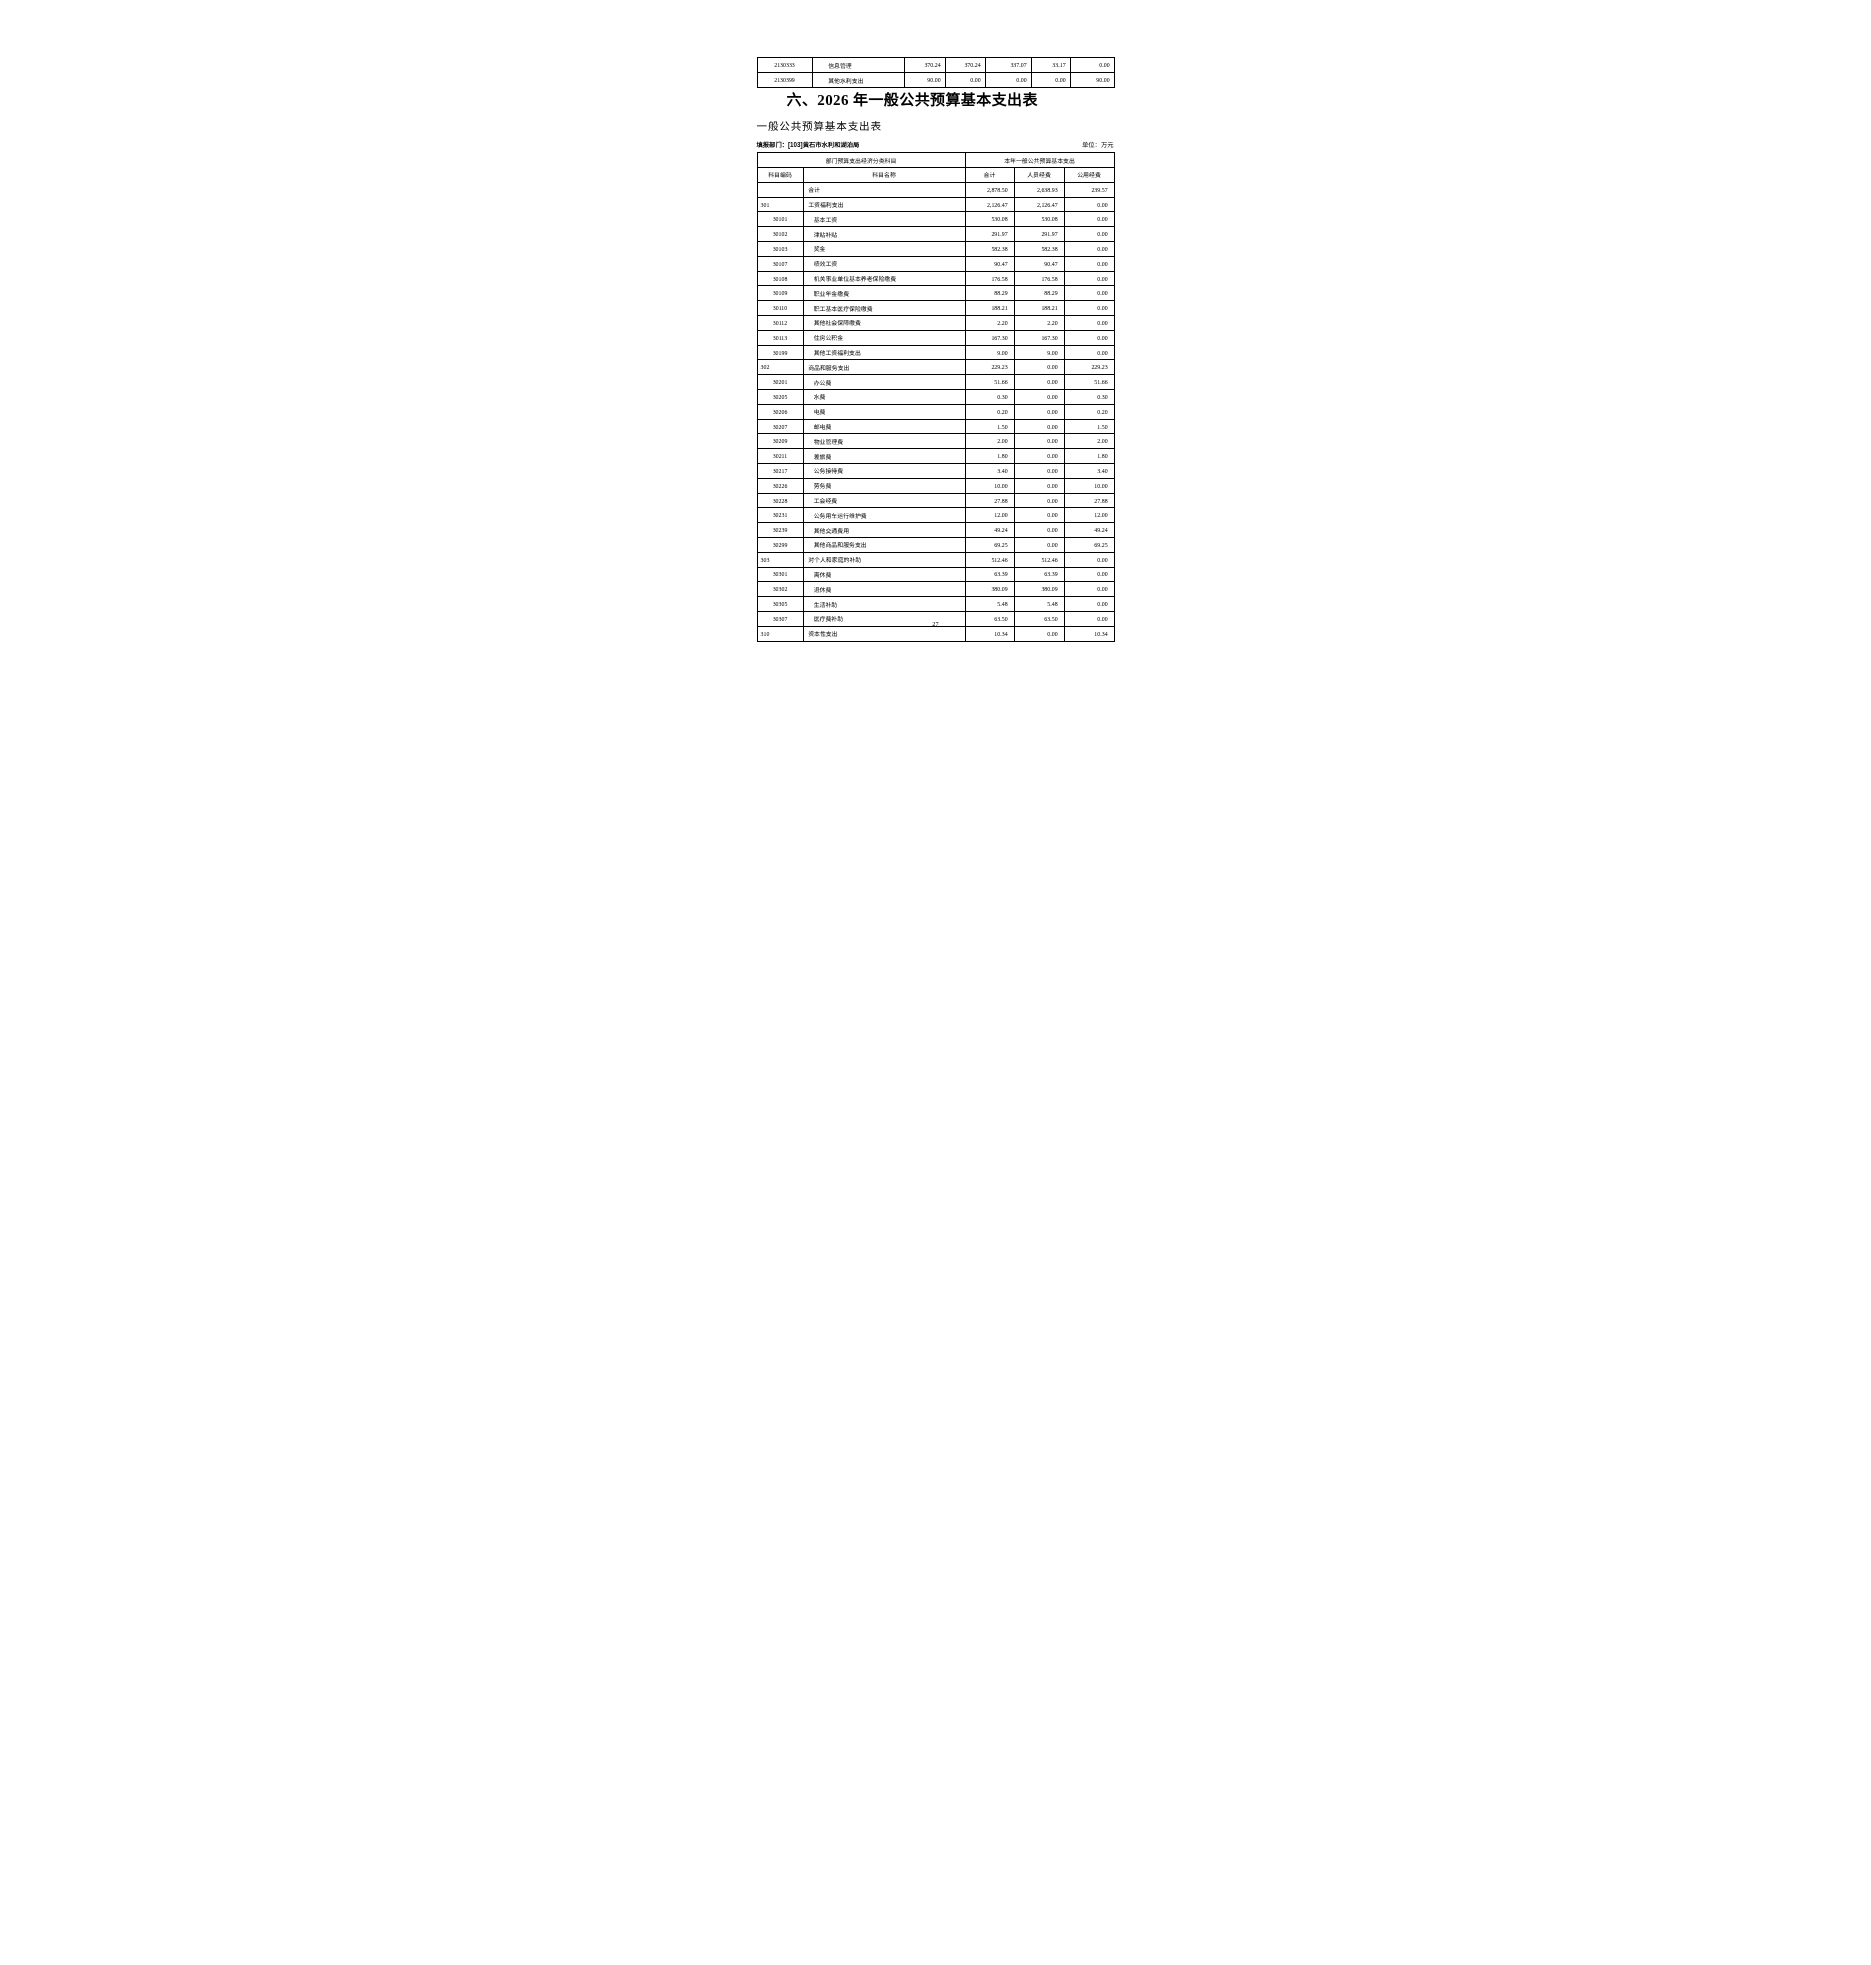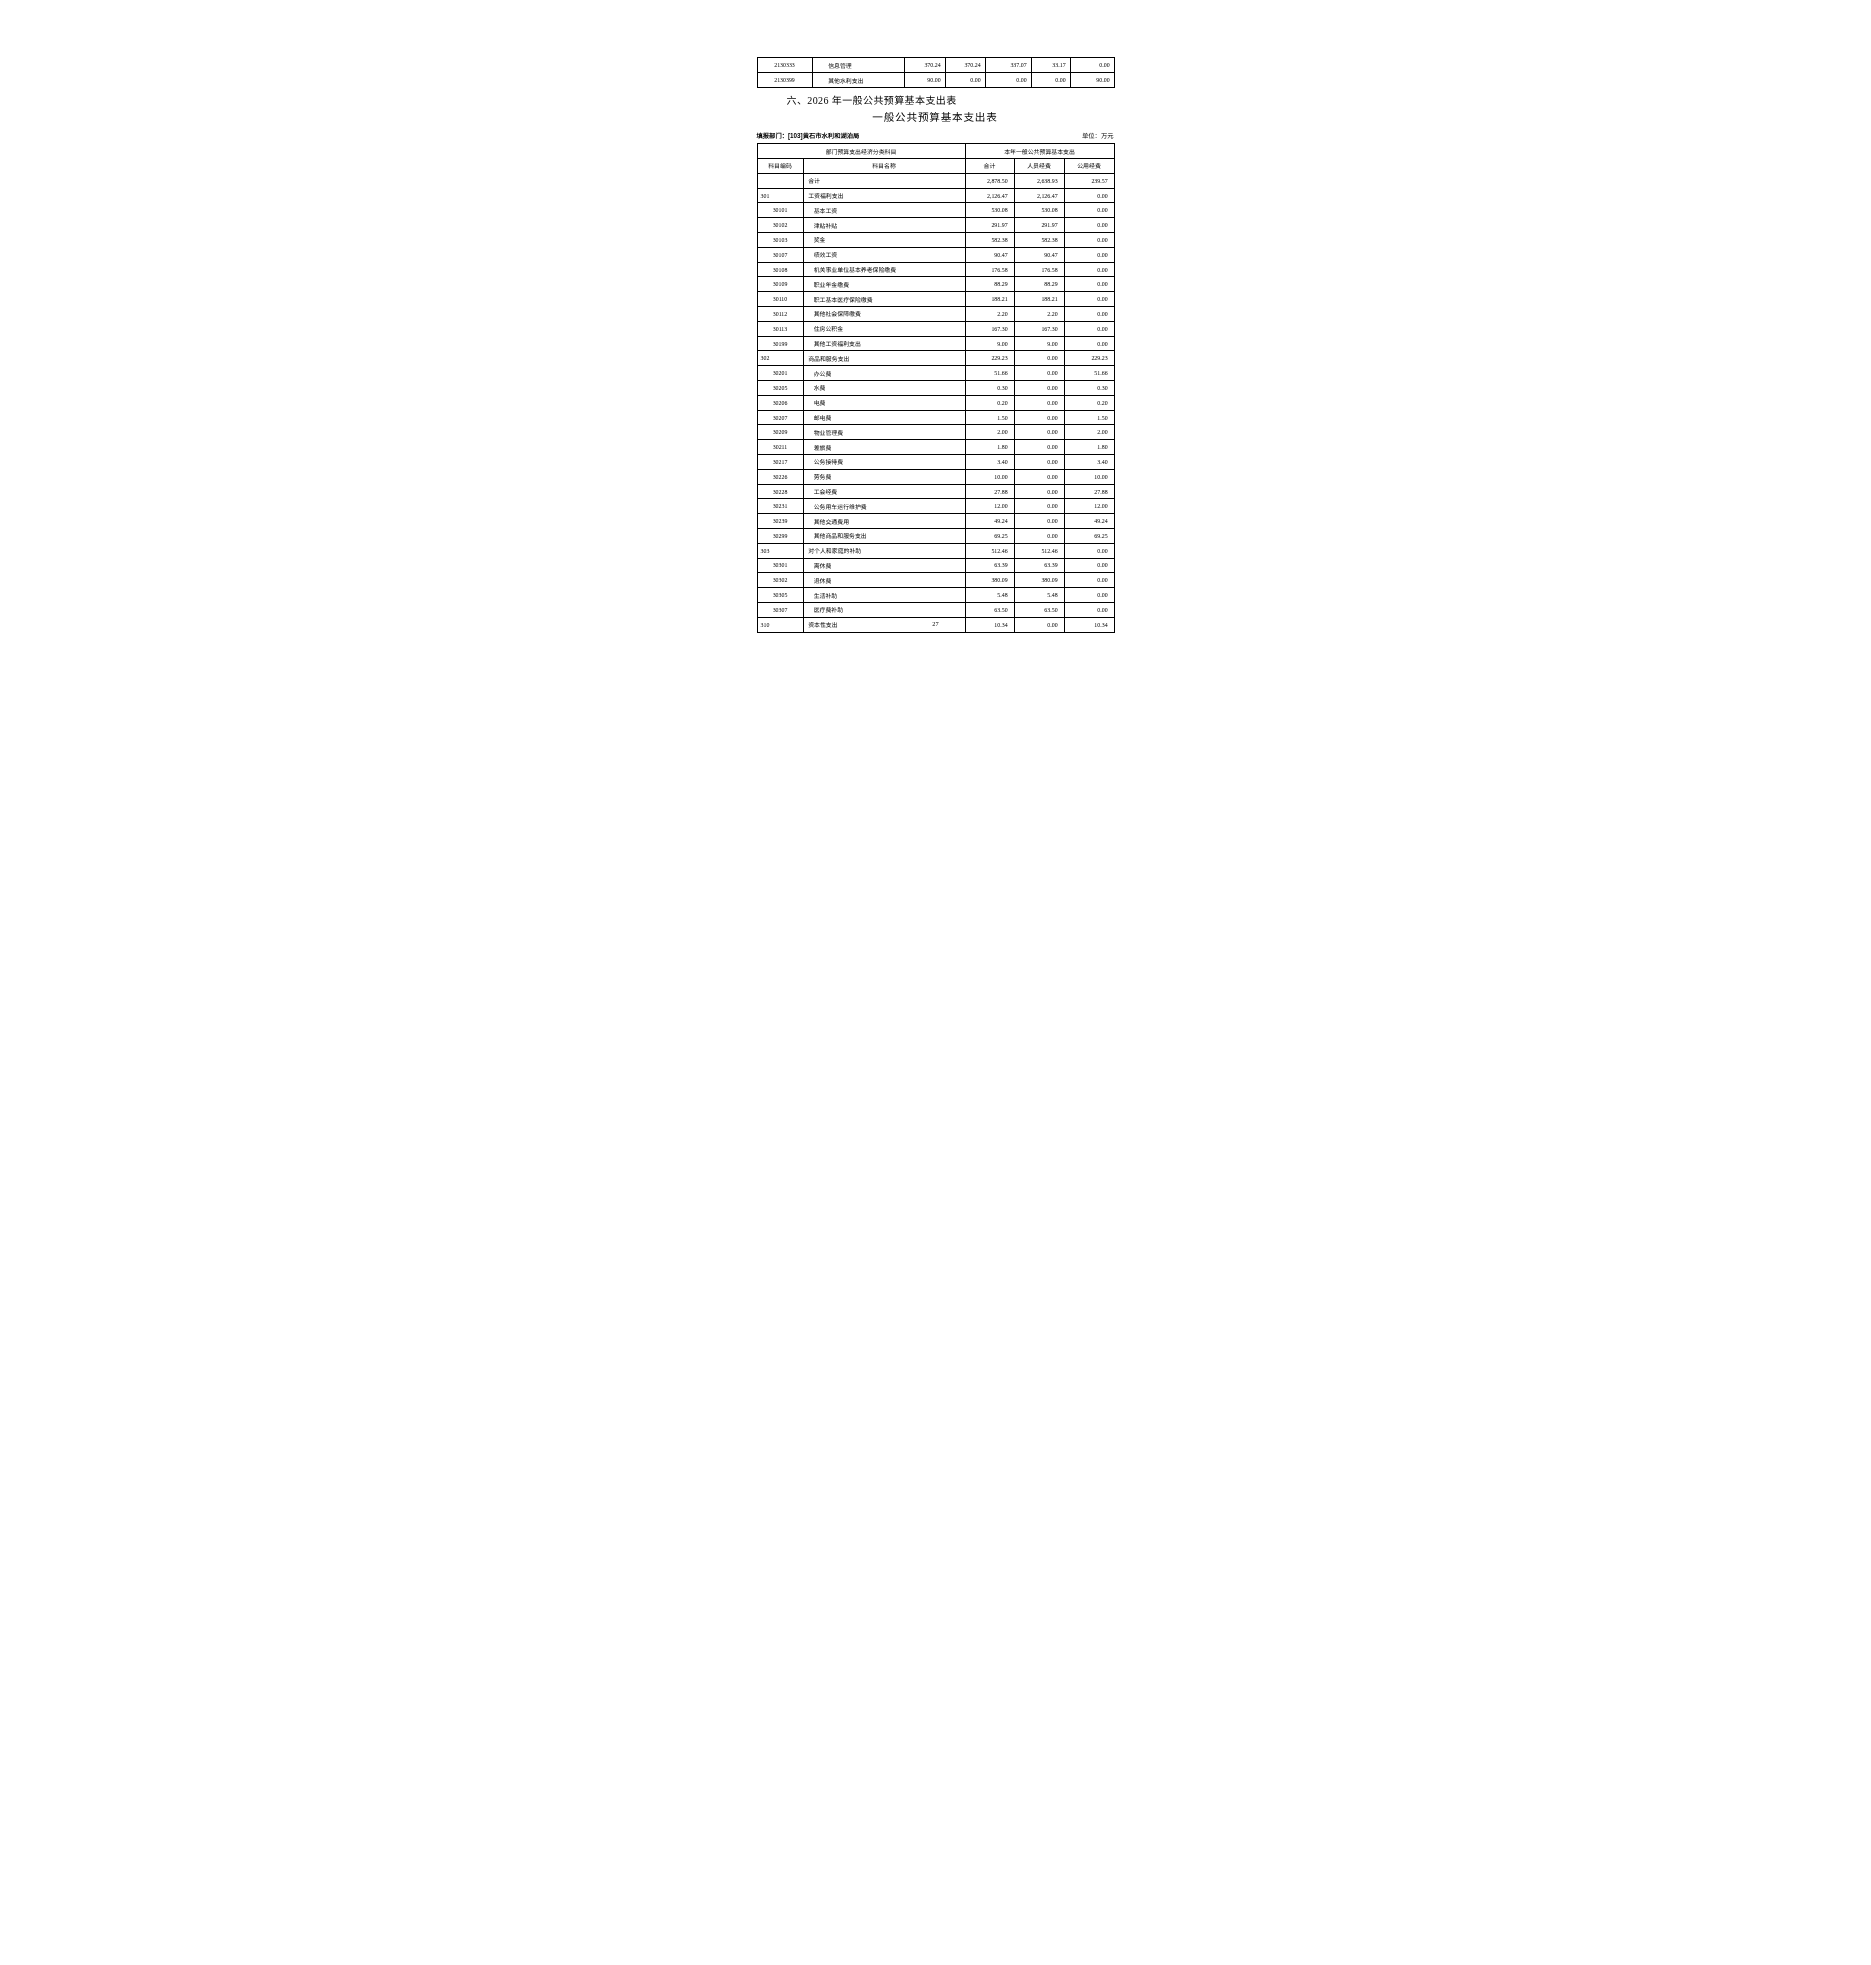--- a/index.html
+++ b/index.html
@@ -48,29 +48,28 @@
   
   .tbl-cont { margin-top: 57px; }
   .tbl-cont td { height: 14px; }
   .tbl-cont .c-code { text-align: center; }
   .tbl-cont .c-name { text-align: left; padding-left: 15.7px; }
   .tbl-cont .c-num  { text-align: right; padding-right: 3.9px; }
 
   
   .section-title {
     margin: 6.3px 0 0 30px;
-    font-size: 10px;
+    font-size: 15px;
     line-height: 13.4px;
-    font-weight: normal;
+    font-weight: bold;
     font-family: "Liberation Serif", "DejaVu Serif", serif;
     letter-spacing: 0.4px;
   }
   .table-title {
-    margin-top: 2px;
-    text-align: center;
+    margin-top: 11px;
     font-size: 10.6px;
     line-height: 14px;
     font-weight: 400;
     font-family: "Liberation Sans", "DejaVu Sans", sans-serif;
     letter-spacing: 0.8px;
   }
 
   
   .meta-line {
     margin-top: 8.6px;

